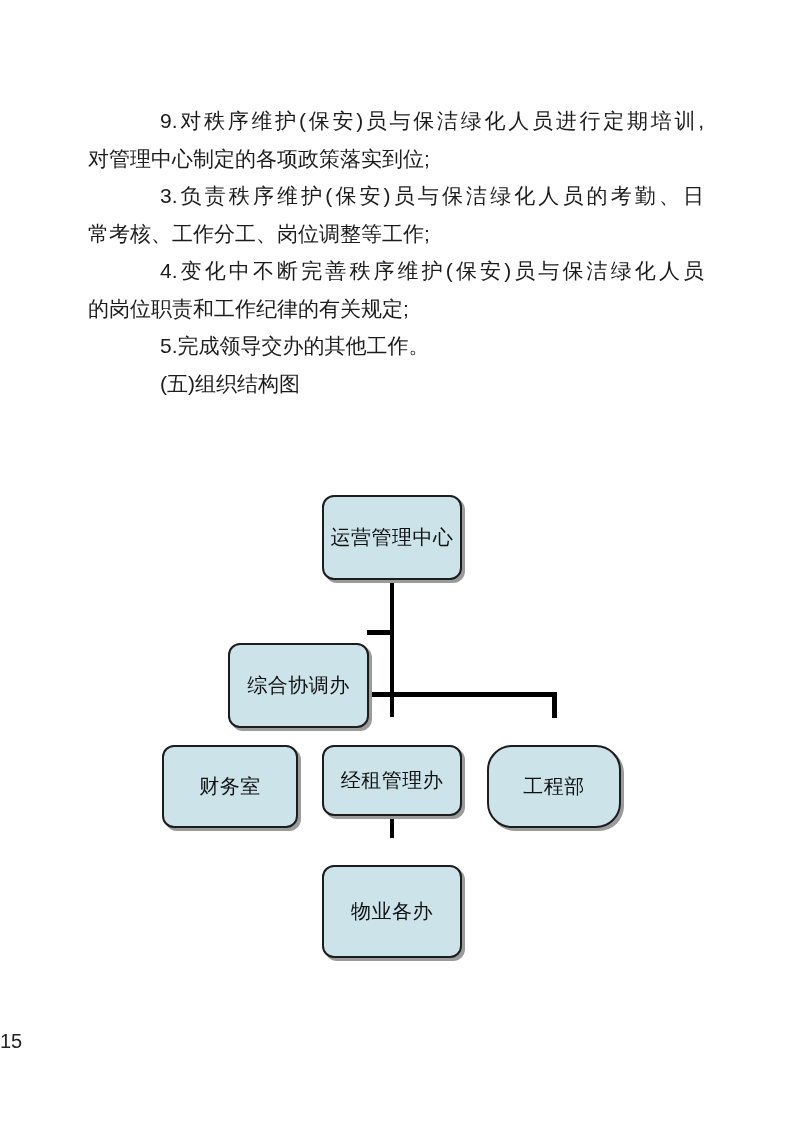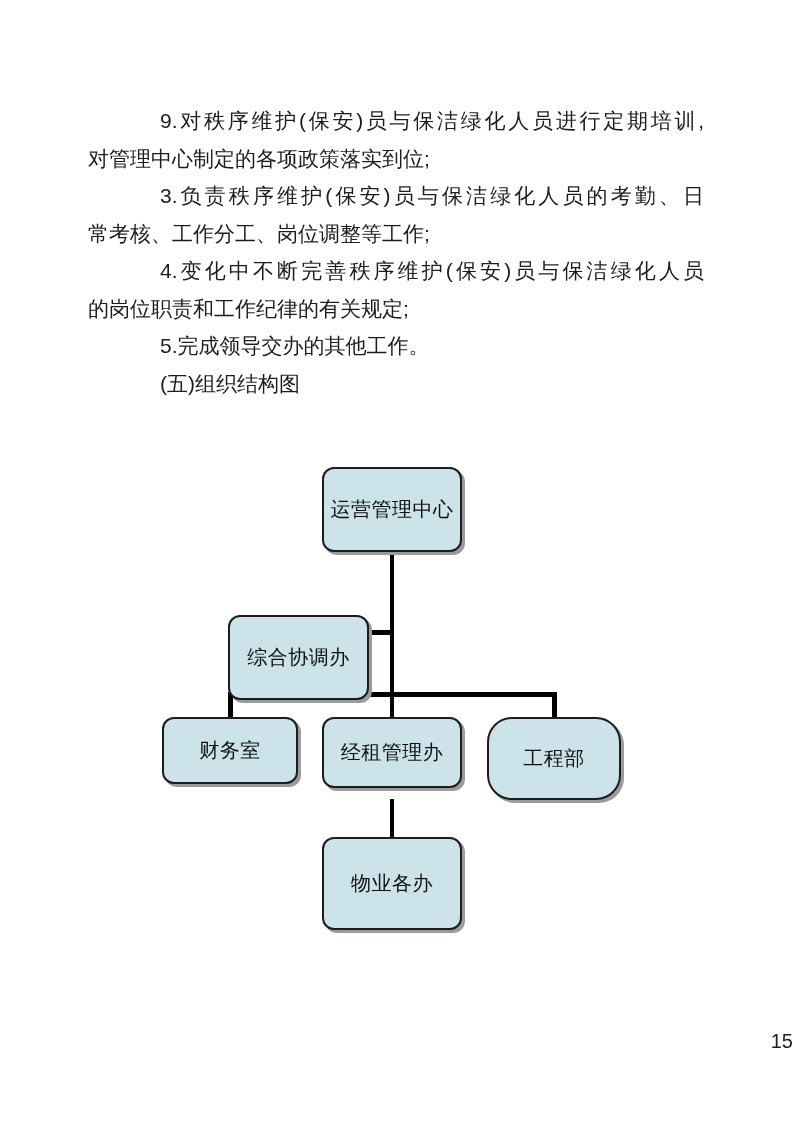--- a/index.html
+++ b/index.html
@@ -41,24 +41,25 @@
     border: 2px solid var(--box-border, #1c1c1c);
     border-radius: 12px;
     box-shadow: 3px 3px 0 #9b9b9b;
     display: flex;
     align-items: center;
     justify-content: center;
     font-size: 20px;
     color: #111111;
     box-sizing: border-box;
     letter-spacing: 0.5px;
+    margin-top: 28px;
   }
   .n-root      { left: 322px; top: 467px; width: 140px; height: 85px; }
   .n-staff     { left: 228px; top: 615px; width: 141px; height: 85px; }
-  .n-left      { left: 162px; top: 717px; width: 136px; height: 67px; }
+  .n-left      { left: 162px; top: 717px; width: 136px; height: 83px; }
   .n-center    { left: 322px; top: 717px; width: 140px; height: 71px; }
   .n-right     { left: 487px; top: 717px; width: 134px; height: 83px; border-radius: 25px; }
   .n-bottom    { left: 322px; top: 837px; width: 140px; height: 93px; }
 
   .conn {
     position: absolute;
     background: var(--line-color, #000000);
   }
   .c-v1     { left: 390px; top: 551px; width: 4px;   height: 166px; }
   .c-staff  { left: 367px; top: 630px; width: 26px;  height: 5px; }
@@ -66,21 +67,21 @@
   .c-stub-l { left: 228px; top: 695px; width: 5px;   height: 23px; }
   .c-stub-r { left: 552px; top: 695px; width: 5px;   height: 23px; }
   .c-v2     { left: 390px; top: 799px; width: 4px;   height: 39px; }
 
   
   .page-number {
     position: absolute;
     left: 0;
     top: 1030px;
     width: 100%;
-    text-align: right;
+    text-align: left;
     font-size: 20px;
     color: #222222;
   }
 </style>
 </head>
 <body>
 
 <div class="page">
 
   <div class="body-text">

